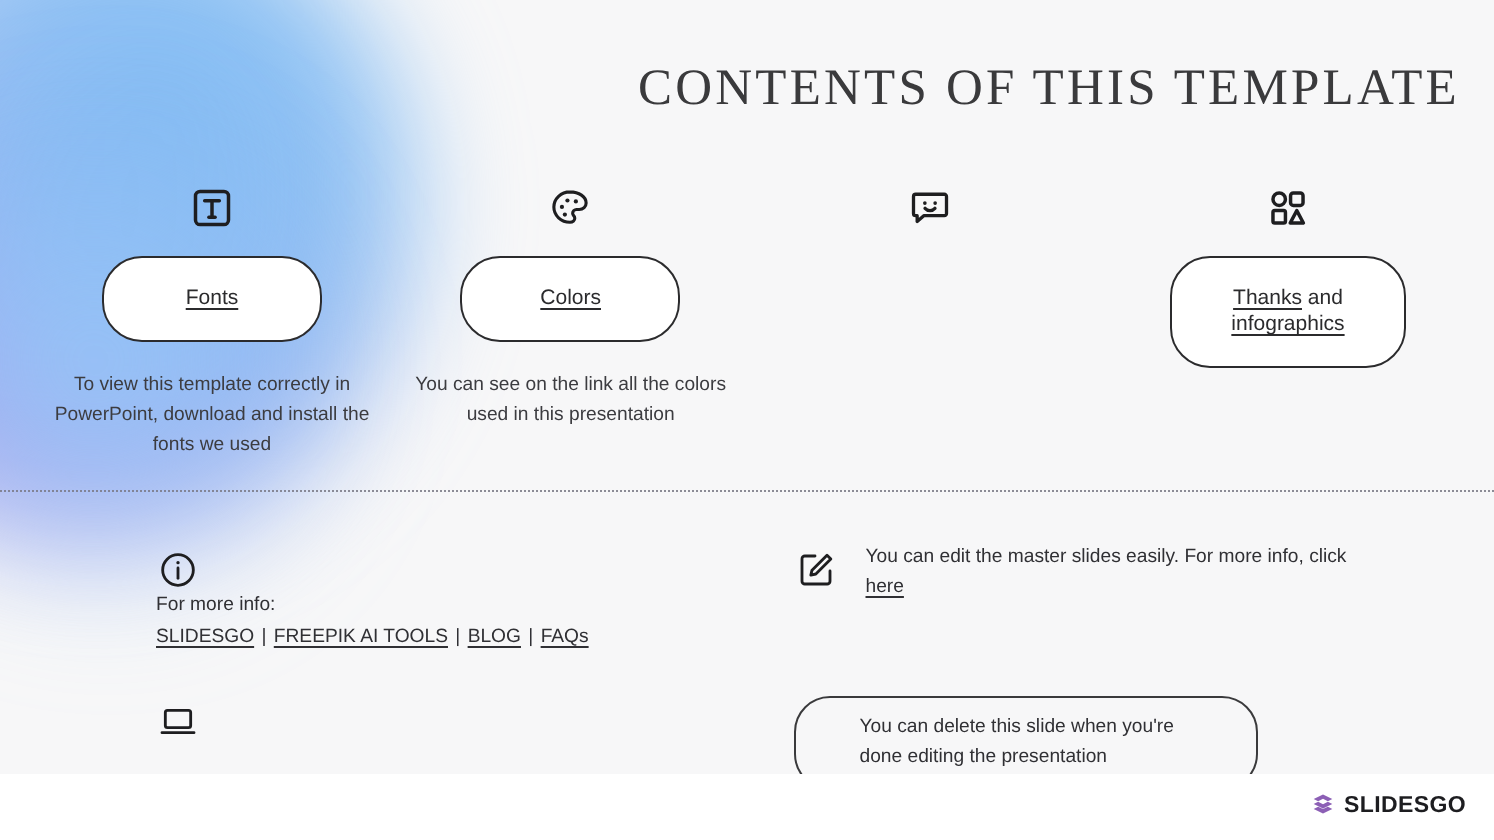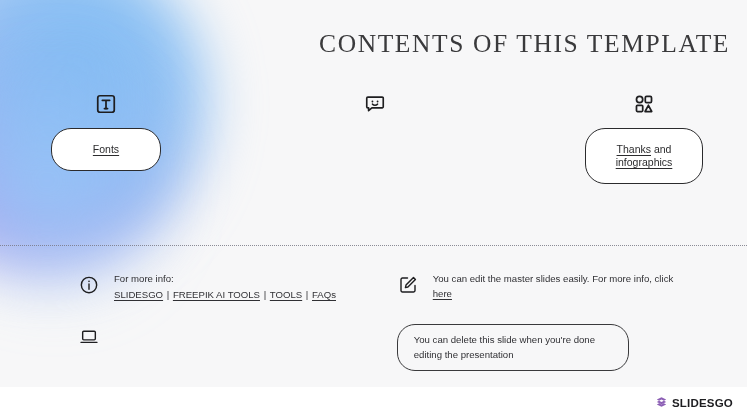--- a/index.html
+++ b/index.html
@@ -137,21 +137,21 @@
   }
   .info-row {
     display: flex;
     align-items: flex-start;
     margin-bottom: 22px;
   }
   .info-col {
     display: flex;
     align-items: flex-start;
   }
-  .info-col.left  { width: 340px; }
+  .info-col.left  { width: 340px; flex-direction: column; }
   .info-col.right { width: 300px; }
   .info-icon {
     width: 22px;
     height: 22px;
     flex: 0 0 22px;
     display: flex;
     align-items: center;
     justify-content: center;
     margin-right: 14px;
     margin-top: 2px;
@@ -167,21 +167,21 @@
     color: #303034;
     text-decoration: underline;
     text-underline-offset: 1.5px;
   }
   .sep { text-decoration: none; padding: 0 1px; }
 
   .note-pill {
     box-sizing: border-box;
     border: 1px solid #3a3a3c;
     border-radius: 18px;
-    padding: 8px 16px;
+    padding: 8px 32px;
     font-size: 9.6px;
     line-height: 14.5px;
     color: #303034;
     max-width: 232px;
     background: transparent;
   }
 
   
   .footer {
     position: absolute;
@@ -223,22 +223,38 @@
       <div class="card-icon">
         <svg width="22" height="22" viewBox="0 0 24 24" fill="none" stroke="#1e1e20" stroke-width="1.9">
           <rect x="3" y="3" width="18" height="18" rx="2.5"></rect>
           <path d="M8 8h8M12 8v9" stroke-linecap="round"></path>
           <path d="M10.3 17h3.4" stroke-linecap="round"></path>
         </svg>
       </div>
       <div class="pill">
         <span><u>Fonts</u></span>
       </div>
-    </div>
-
+      <div class="card-desc">To view this template correctly in PowerPoint, download and install the fonts we used</div>
+    </div>
+
+    <div class="card">
+      <div class="card-icon">
+        <svg width="22" height="22" viewBox="0 0 24 24" fill="none" stroke="#1e1e20" stroke-width="1.7">
+          <path d="M12 3.2c-4.9 0-8.8 3.7-8.8 8.3 0 4.6 3.9 8.3 8.8 8.3 1.6 0 2.6-1 2.6-2.2 0-.6-.25-1.05-.6-1.45-.33-.38-.55-.8-.55-1.3 0-1.1.94-2 2.1-2h1.5c2.1 0 3.75-1.6 3.75-3.6 0-3.35-3.85-6.05-8.8-6.05z" stroke-linejoin="round"></path>
+          <circle cx="7.6" cy="11.4" r="1.15" fill="#1e1e20" stroke="none"></circle>
+          <circle cx="10.6" cy="7.9" r="1.15" fill="#1e1e20" stroke="none"></circle>
+          <circle cx="15.2" cy="8.4" r="1.15" fill="#1e1e20" stroke="none"></circle>
+          <circle cx="9.2" cy="15.6" r="1.15" fill="#1e1e20" stroke="none"></circle>
+        </svg>
+      </div>
+      <div class="pill">
+        <span><u>Colors</u></span>
+      </div>
+      <div class="card-desc">You can see on the link all the colors used in this presentation</div>
+    </div>
 
     <div class="card">
       <div class="card-icon">
         <svg width="22" height="22" viewBox="0 0 24 24" fill="none" stroke="#1e1e20" stroke-width="1.8">
           <path d="M4.2 4.5h15.6a1.2 1.2 0 0 1 1.2 1.2v9.3a1.2 1.2 0 0 1-1.2 1.2H8.6l-3.6 3.1V16.2H4.2A1.2 1.2 0 0 1 3 15V5.7a1.2 1.2 0 0 1 1.2-1.2z" stroke-linejoin="round"></path>
           <circle cx="9.2" cy="9.3" r="1" fill="#1e1e20" stroke="none"></circle>
           <circle cx="14.8" cy="9.3" r="1" fill="#1e1e20" stroke="none"></circle>
           <path d="M9.3 12.2c.7.8 1.6 1.2 2.7 1.2s2-.4 2.7-1.2" stroke-linecap="round"></path>
         </svg>
       </div>
@@ -273,21 +289,21 @@
         <div class="info-icon">
           <svg width="20" height="20" viewBox="0 0 24 24" fill="none" stroke="#1e1e20" stroke-width="1.7">
             <circle cx="12" cy="12" r="9.2"></circle>
             <circle cx="12" cy="7.6" r="1" fill="#1e1e20" stroke="none"></circle>
             <path d="M12 10.8v6.2" stroke-linecap="round"></path>
           </svg>
         </div>
         <div class="info-text">
           <span class="lead">For more info:</span>
           <span class="info-links">
-            <a href="#">SLIDESGO</a><span class="sep"> | </span><a href="#">FREEPIK AI TOOLS</a><span class="sep"> | </span><a href="#">TOOLS</a><span class="sep"> | </span><a href="#">FAQs</a>
+            <a href="#">SLIDESGO</a><span class="sep"> | </span><a href="#">FREEPIK AI TOOLS</a><span class="sep"> | </span><a href="#">BLOG</a><span class="sep"> | </span><a href="#">FAQs</a>
           </span>
         </div>
       </div>
 
       <div class="info-col right">
         <div class="info-icon">
           <svg width="20" height="20" viewBox="0 0 24 24" fill="none" stroke="#1e1e20" stroke-width="1.7">
             <path d="M20.4 12.6v6.1a1.7 1.7 0 0 1-1.7 1.7H5.3a1.7 1.7 0 0 1-1.7-1.7V5.3a1.7 1.7 0 0 1 1.7-1.7h6.1" stroke-linecap="round" stroke-linejoin="round"></path>
             <path d="M18.6 3.1l2.3 2.3-9 9-3 .7.7-3z" stroke-linejoin="round"></path>
           </svg>

